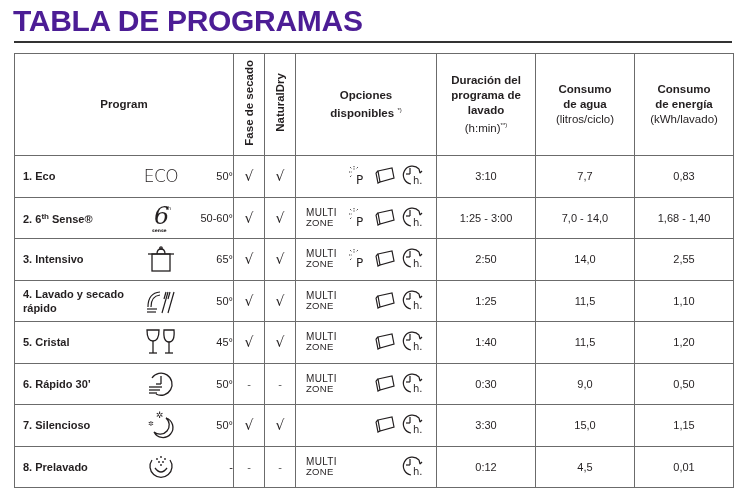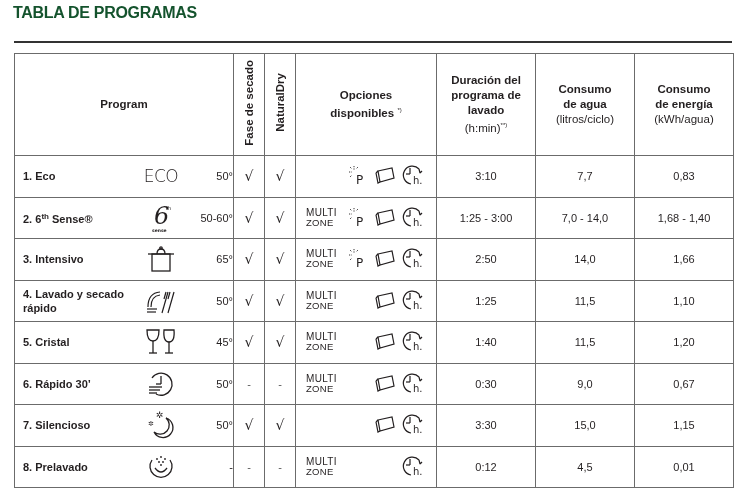--- a/index.html
+++ b/index.html
@@ -1,20 +1,20 @@
 <!DOCTYPE html>
 <html><head>
   <meta charset="utf-8">
   <style>
     * { box-sizing: border-box; margin: 0; padding: 0; }
     html, body { width: 745px; height: 496px; background: #ffffff; overflow: hidden; }
     body { font-family: "Liberation Sans", "DejaVu Sans", sans-serif; color: #231f20; position: relative; }
     .title {
       position: absolute; left: 13px; top: 4px;
-      font-size: 16px; font-weight: bold; letter-spacing: -0.3px; color: #14532d;
+      font-size: 30px; font-weight: bold; letter-spacing: -0.3px; color: #4c1d95;
       font-family: "Liberation Sans", sans-serif;
     }
     .rule { position: absolute; left: 14px; top: 41px; width: 718px; height: 1.5px; background: #333; }
     table {
       position: absolute; left: 14px; top: 53px;
       width: 719px; border-collapse: collapse; table-layout: fixed;
     }
     td, th { border: 1.5px solid #6b6b6b; font-size: 11px; vertical-align: middle; }
     th { font-weight: bold; text-align: center; height: 102px; line-height: 15px; font-size: 11.5px; }
     th .sub { font-weight: normal; }
@@ -71,21 +71,21 @@
         <div class="sub"><span>(h:min)</span><sup>**)</sup></div>
       </th>
       <th>
         <div>Consumo</div>
         <div>de agua</div>
         <div class="sub">(litros/ciclo)</div>
       </th>
       <th>
         <div>Consumo</div>
         <div>de energía</div>
-        <div class="sub">(kWh/agua)</div>
+        <div class="sub">(kWh/lavado)</div>
       </th>
     </tr>
   </thead>
   <tbody id="tbody">
       <tr class="row">
     <td class="prog">
       <div class="prog-name"><span>1.</span> <span>Eco</span></div>
       <div class="prog-icon">
             <span class="eco-icon">ECO</span>
           </div>
@@ -208,21 +208,21 @@
                 <path d="M19 6 A9 9 0 1 0 11 21"></path>
                 <line x1="10" y1="5" x2="10" y2="11"></line>
                 <line x1="10" y1="11" x2="6" y2="11"></line>
                 <path d="M19 6 L20 10 M20 10 L22 8"></path>
                 <text x="13" y="21" font-family="DejaVu Sans, sans-serif" font-size="10" fill="#231f20" stroke="none">h.</text>
               </svg></span>
           </div>
         </td>
     <td class="center">2:50</td>
     <td class="center">14,0</td>
-    <td class="center">1,66</td>
+    <td class="center">2,55</td>
   </tr>
       <tr class="row">
     <td class="prog">
       <div class="prog-name"><span>4.</span> <span>Lavado y secado rápido</span></div>
       <div class="prog-icon">
             <svg width="34" height="28" viewBox="0 0 34 28" fill="none" stroke="#231f20" stroke-width="1.2">
               <path d="M4 20 Q4 6 16 5"></path>
               <path d="M7 20 Q7 9 16 8"></path>
               <line x1="3" y1="22" x2="13" y2="22"></line>
               <line x1="3" y1="25" x2="12" y2="25"></line>
@@ -330,21 +330,21 @@
                 <path d="M19 6 A9 9 0 1 0 11 21"></path>
                 <line x1="10" y1="5" x2="10" y2="11"></line>
                 <line x1="10" y1="11" x2="6" y2="11"></line>
                 <path d="M19 6 L20 10 M20 10 L22 8"></path>
                 <text x="13" y="21" font-family="DejaVu Sans, sans-serif" font-size="10" fill="#231f20" stroke="none">h.</text>
               </svg></span>
           </div>
         </td>
     <td class="center">0:30</td>
     <td class="center">9,0</td>
-    <td class="center">0,67</td>
+    <td class="center">0,50</td>
   </tr>
       <tr class="row">
     <td class="prog">
       <div class="prog-name"><span>7.</span> <span>Silencioso</span></div>
       <div class="prog-icon">
             <svg width="30" height="30" viewBox="0 0 30 30" fill="none" stroke="#231f20" stroke-width="1.3">
               <path d="M20 8 A10 10 0 1 1 8 22 A9 9 0 0 0 20 8 Z"></path>
               <text x="10" y="8" font-size="9" fill="#231f20" stroke="none">✲</text>
               <text x="2" y="16" font-size="7" fill="#231f20" stroke="none">✲</text>
             </svg>

